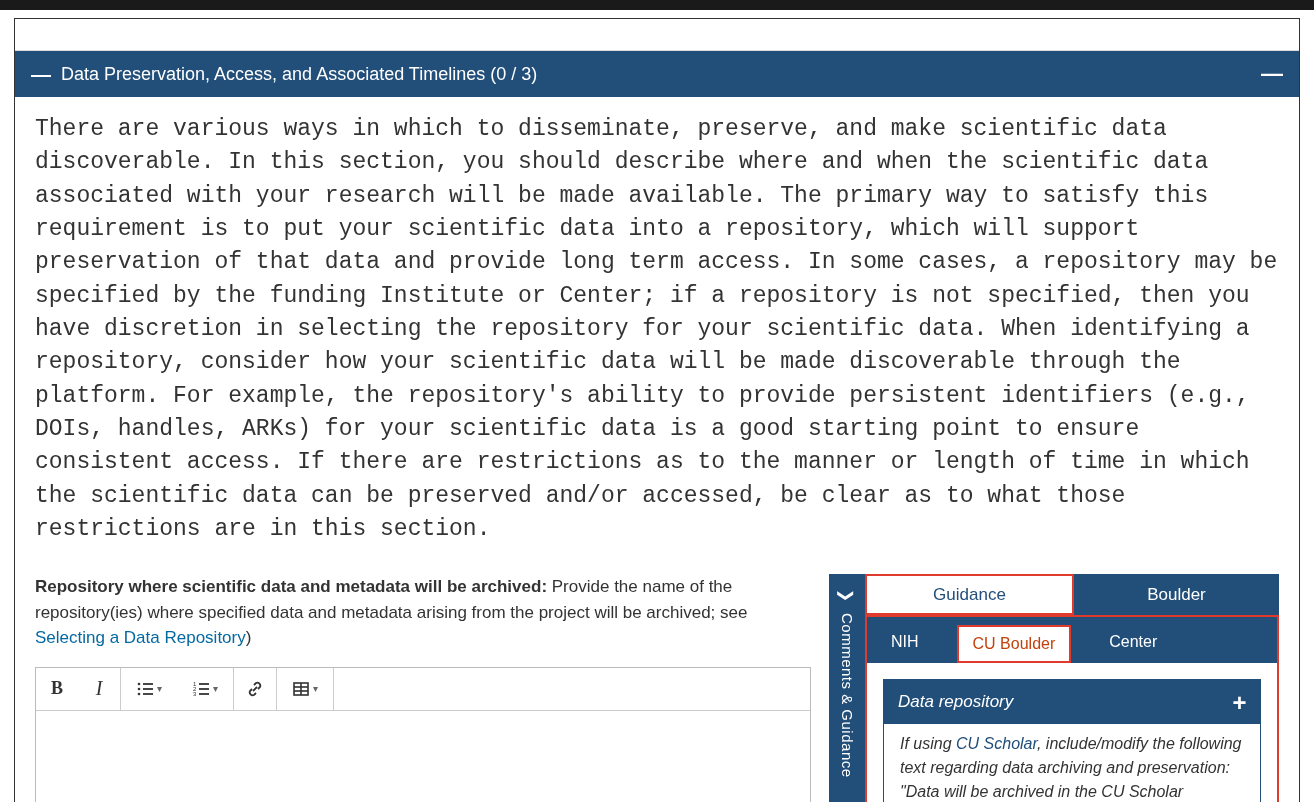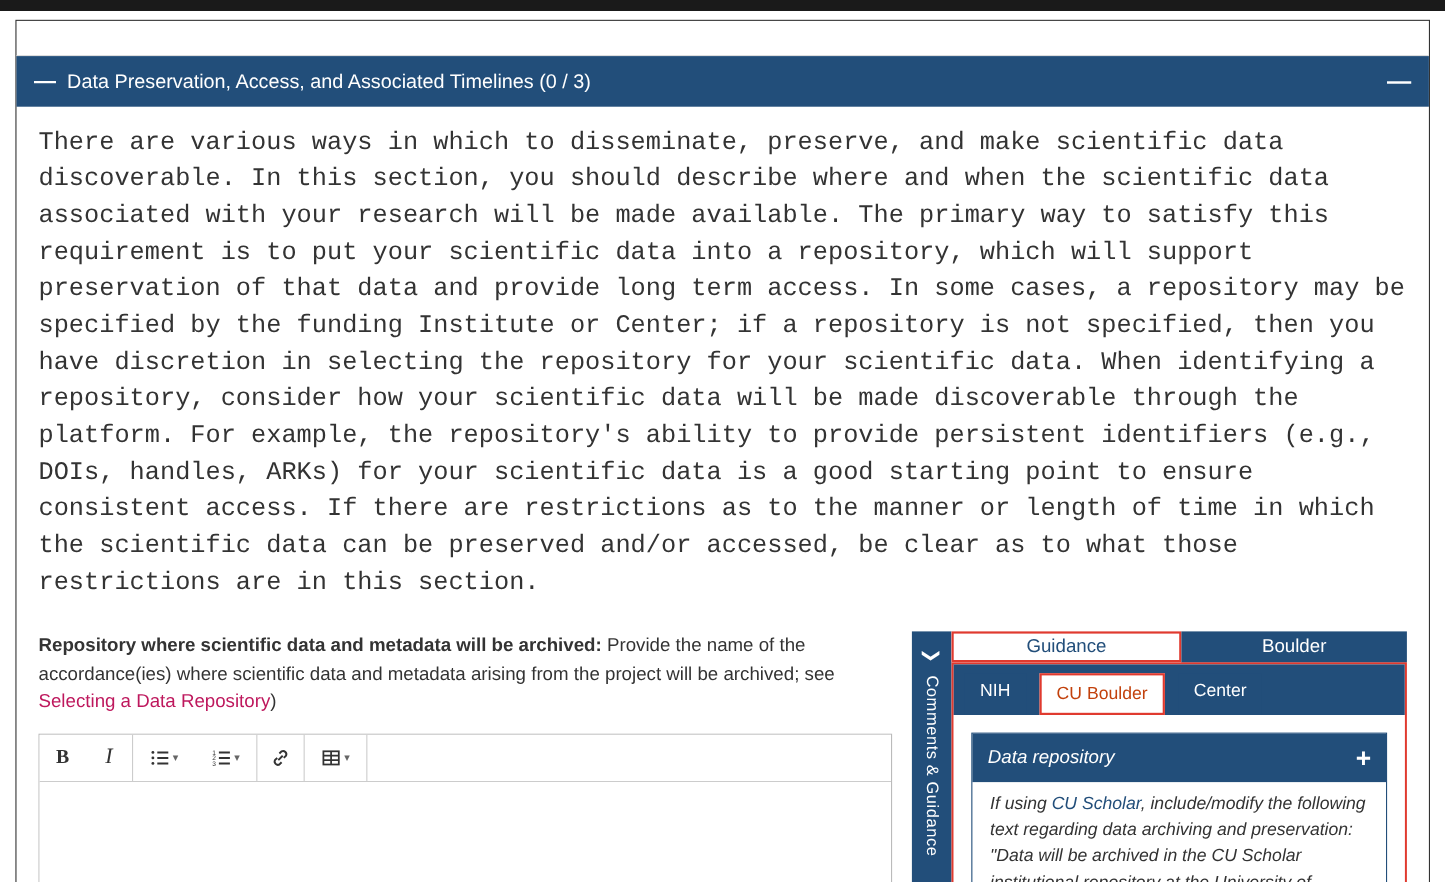--- a/index.html
+++ b/index.html
@@ -19,21 +19,21 @@
     }
     .section-header .left { display: flex; align-items: center; gap: 10px; }
     .minus-icon { font-size: 20px; font-weight: bold; line-height: 1; }
     .collapse-dash { font-size: 22px; font-weight: bold; }
     .section-body { padding: 16px 20px 10px 20px; }
     .intro-text { font-size: 23px; line-height: 1.45; color: #333; margin-bottom: 28px; font-family: Liberation Mono, monospace; }
     .content-row { display: flex; gap: 0; }
     .left-col { flex: 1; padding-right: 18px; }
     .question-text { font-size: 17px; line-height: 1.5; margin-bottom: 16px; }
     .question-text .bold { font-weight: 700; margin-top: 28px; }
-    .question-text a { color: #be185d; text-decoration: none; }
+    .question-text a { color: #0369a1; text-decoration: none; }
     .editor-wrap { border: 1px solid #bbb; margin-bottom: 22px; }
     .editor-toolbar {
       display: flex;
       border-bottom: 1px solid #ccc;
       background: #fff;
     }
     .tb-group { display: flex; border-right: 1px solid #ccc; }
     .tb-btn {
       width: 42px; height: 42px;
       display: flex; align-items: center; justify-content: center;
@@ -87,32 +87,32 @@
       transform: rotate(90deg);
       font-size: 16px;
       margin-bottom: 8px;
     }
     .side-tab-label {
       writing-mode: vertical-rl;
       font-size: 15px;
       letter-spacing: 0.5px;
     }
     .right-panel { width: 414px; }
-    .panel-tabs { display: flex; height: 28px; }
+    .panel-tabs { display: flex; height: 41px; }
     .panel-tab {
       flex: 1;
       display: flex; align-items: center; justify-content: center;
       font-size: 17px;
       cursor: pointer;
     }
     .panel-tab.active { background: #fff; color: #224e7a; }
     .panel-tab.inactive { background: #224e7a; color: #fff; }
     .red-box { border: 2px solid #e03a2f; }
     .guidance-content { border: 2px solid #e03a2f; padding: 0; }
-    .sub-tabs { display: flex; background: #224e7a; padding: 8px 10px 0 10px; gap: 12px; text-align: center; }
+    .sub-tabs { display: flex; background: #224e7a; padding: 8px 10px 0 10px; gap: 24px; text-align: center; }
     .sub-tab {
       padding: 8px 14px;
       font-size: 16px;
       cursor: pointer;
       background: #224e7a;
       color: #fff;
     }
     .sub-tab.active { background: #fff; color: #c2410c; }
     .sub-tab.red-border { border: 2px solid #e03a2f; }
     .guidance-body { padding: 16px; background: #fff; }
@@ -148,21 +148,21 @@
     </div>
     <span class="collapse-dash">—</span>
   </div>
 
   <div class="section-body">
     <p class="intro-text">There are various ways in which to disseminate, preserve, and make scientific data discoverable. In this section, you should describe where and when the scientific data associated with your research will be made available. The primary way to satisfy this requirement is to put your scientific data into a repository, which will support preservation of that data and provide long term access. In some cases, a repository may be specified by the funding Institute or Center; if a repository is not specified, then you have discretion in selecting the repository for your scientific data. When identifying a repository, consider how your scientific data will be made discoverable through the platform. For example, the repository's ability to provide persistent identifiers (e.g., DOIs, handles, ARKs) for your scientific data is a good starting point to ensure consistent access. If there are restrictions as to the manner or length of time in which the scientific data can be preserved and/or accessed, be clear as to what those restrictions are in this section.</p>
 
     <div class="content-row">
       <div class="left-col">
         <p class="question-text">
-          <span class="bold">Repository where scientific data and metadata will be archived:</span><span> Provide the name of the accordance(ies) where scientific data and metadata arising from the project will be archived; see  </span><a href="#">Selecting a Data Repository</a><span>)</span>
+          <span class="bold">Repository where scientific data and metadata will be archived:</span><span> Provide the name of the repository(ies) where specified data and metadata arising from the project will be archived; see  </span><a href="#">Selecting a Data Repository</a><span>)</span>
         </p>
 
         <div class="editor-wrap">
           <div class="editor-toolbar">
             <div class="tb-group">
               <div class="tb-btn bold">B</div>
               <div class="tb-btn italic">I</div>
             </div>
             <div class="tb-group">
               <div class="tb-btn wide">

